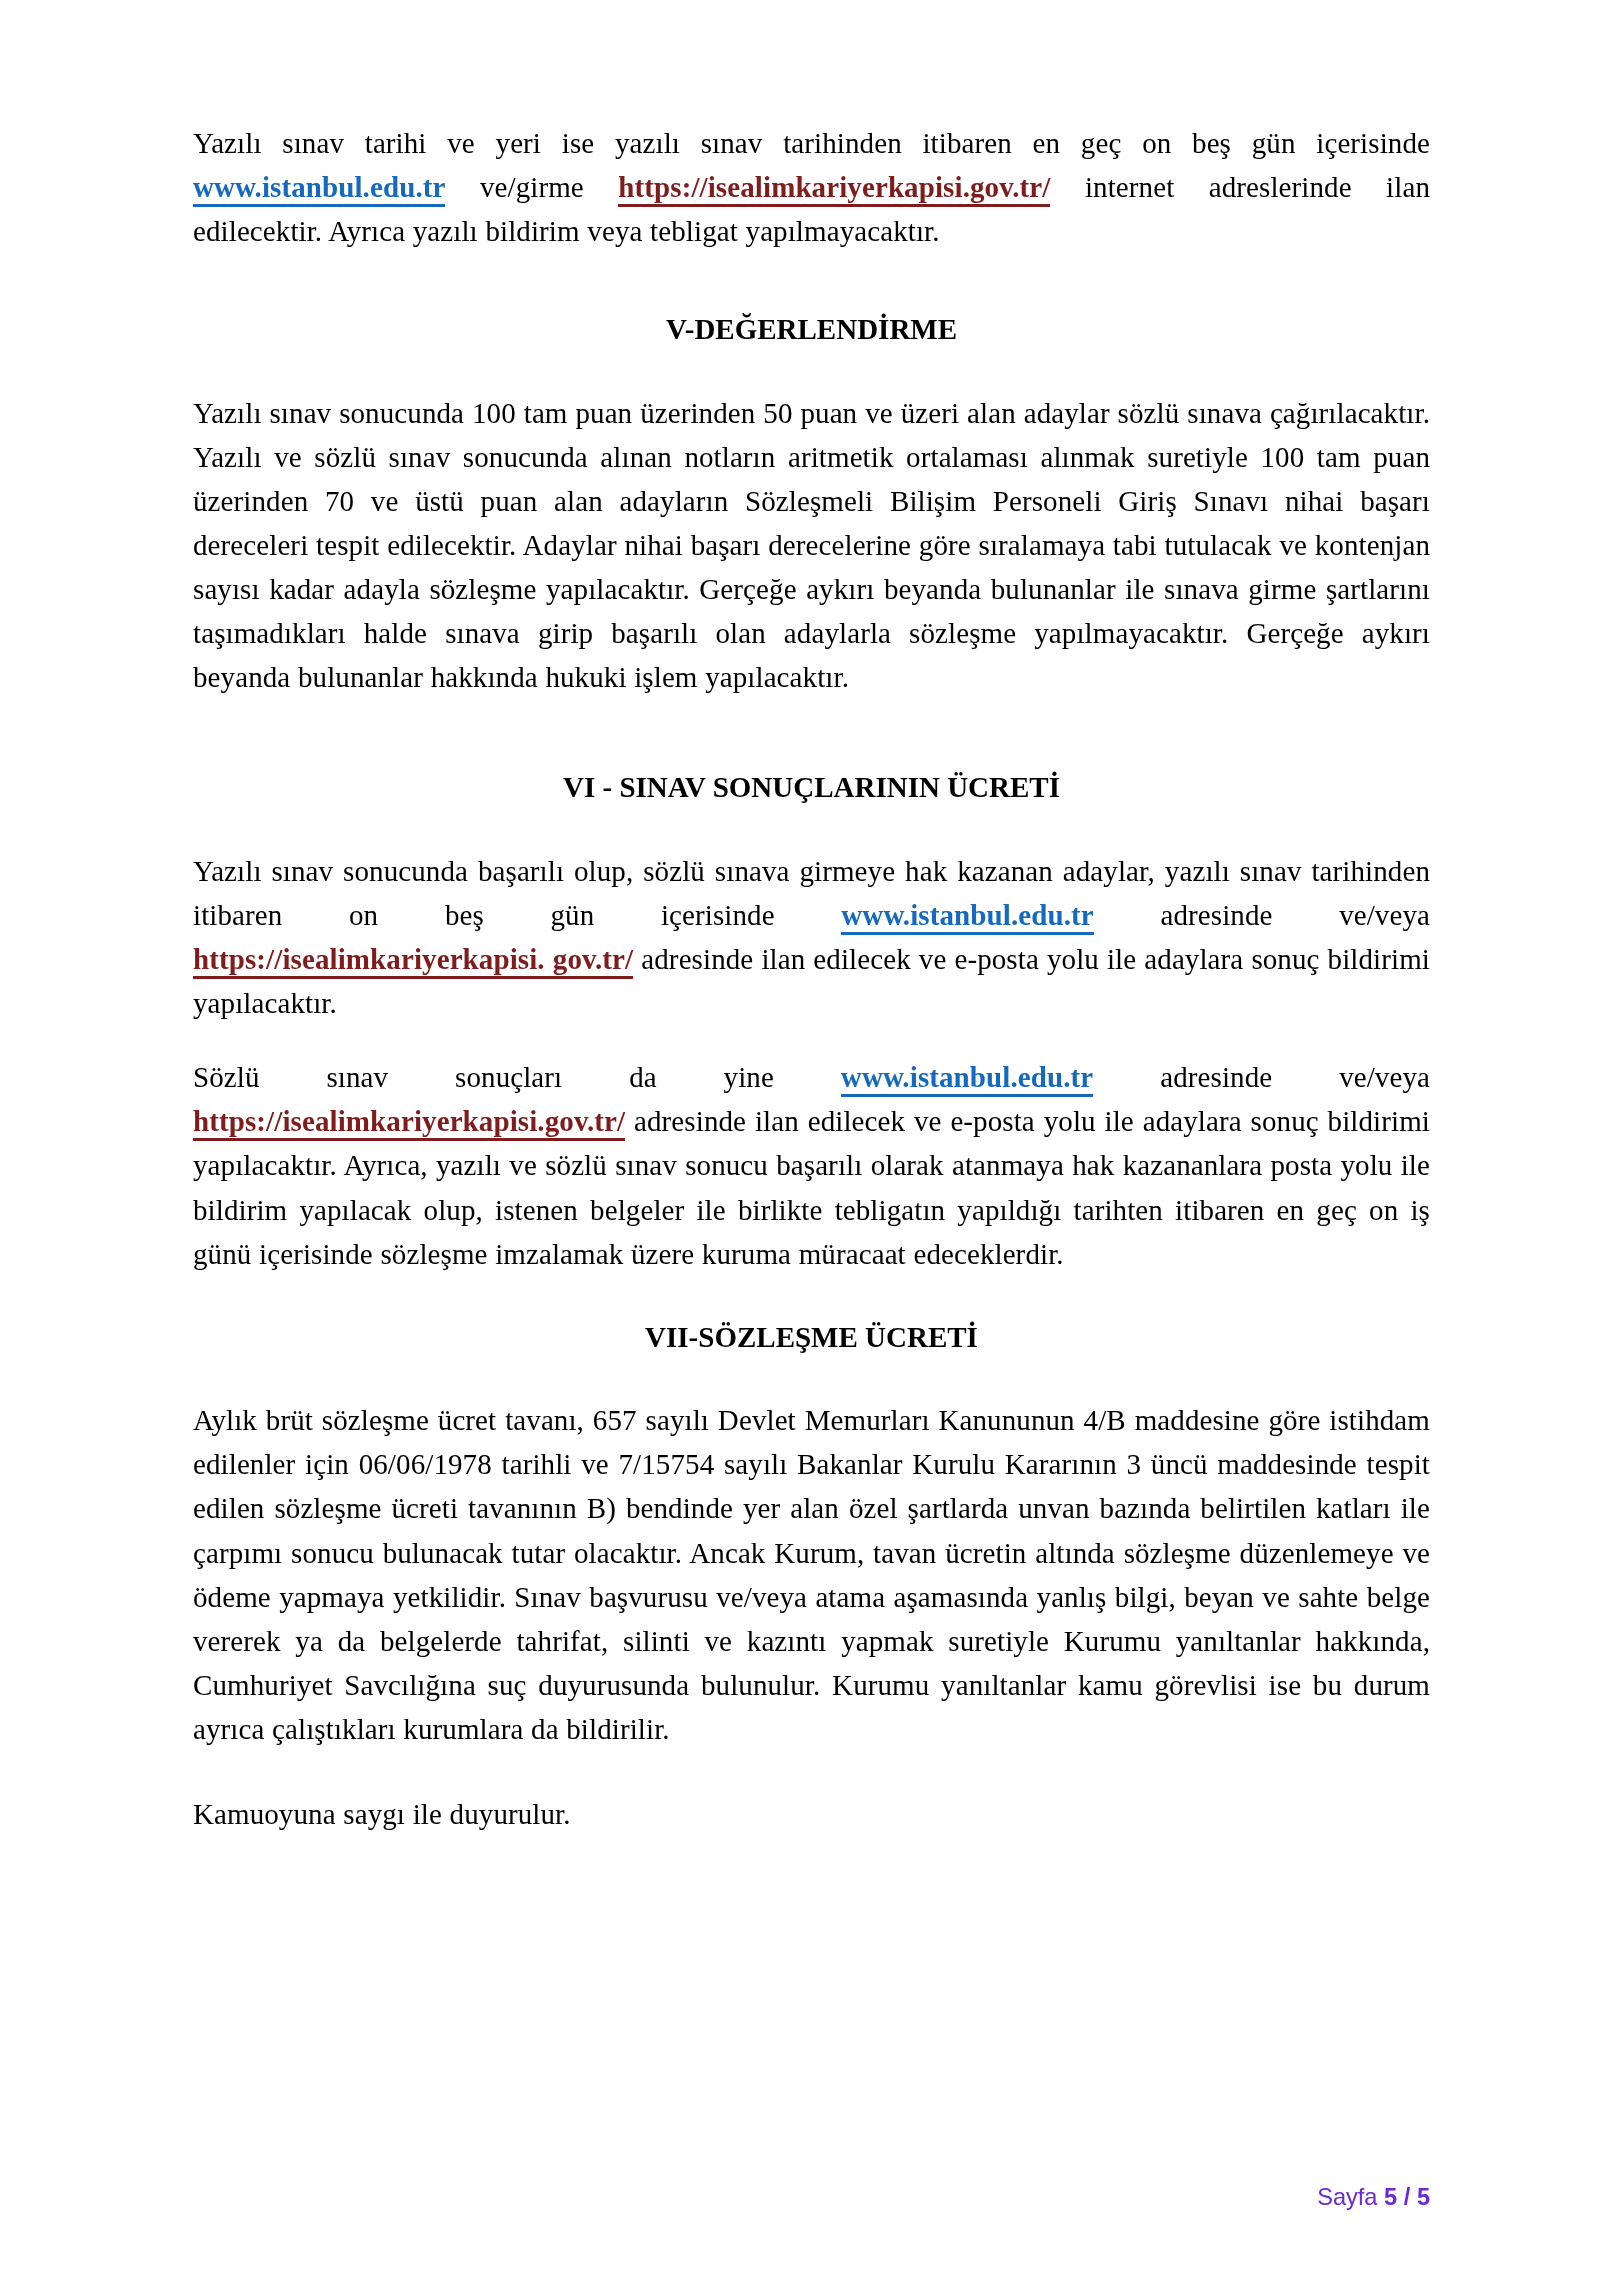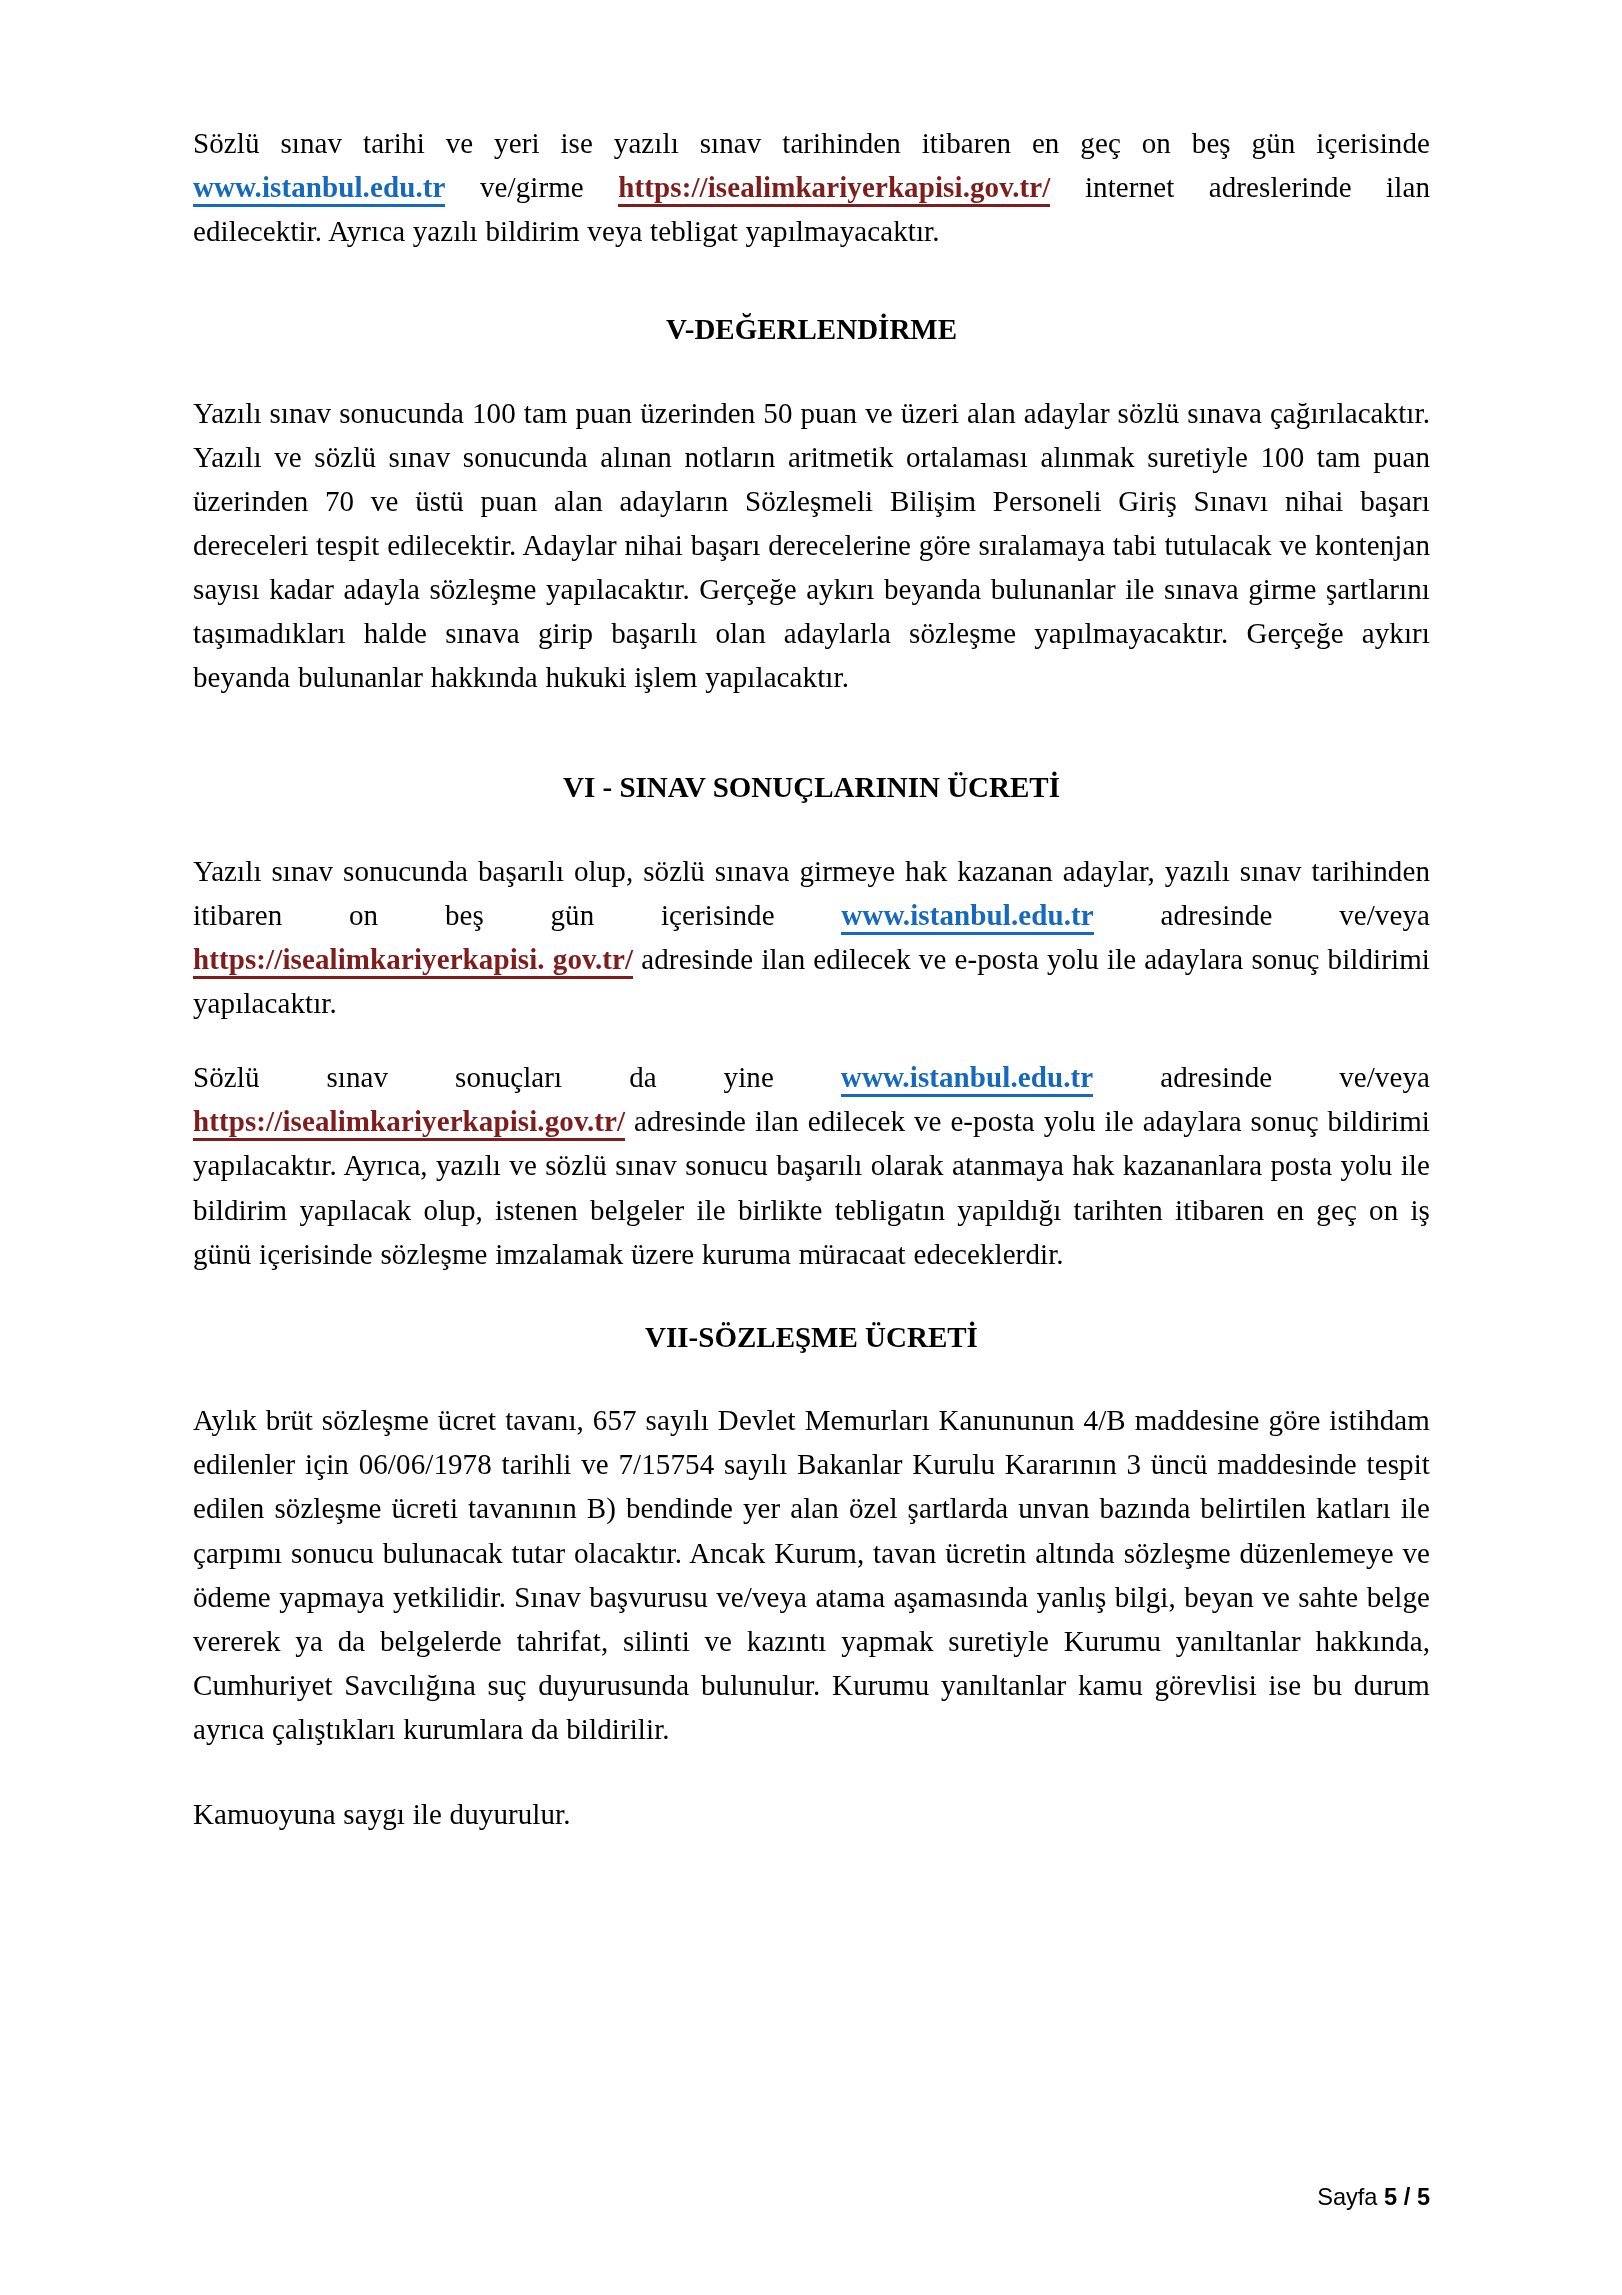--- a/index.html
+++ b/index.html
@@ -65,34 +65,34 @@
     color: #7f1d1d;
   }
 
   .footer {
     position: absolute;
     right: 192px;
     bottom: 84px;
     font-family: "Liberation Sans", "DejaVu Sans", sans-serif;
     font-size: 23.6px;
     line-height: 1.2;
-    color: #000000;
+    color: #6d28d9;
     white-space: nowrap;
   }
   .footer .pg-num {
     font-weight: bold;
   }
 </style>
 </head>
 <body>
 
 <div class="page">
   <div class="content">
 
-    <p class="para"><span>Sözlü sınav tarihi ve yeri ise yazılı sınav tarihinden itibaren en geç on beş gün içerisinde </span><a class="link link-istanbul" href="#">www.istanbul.edu.tr</a><span> ve/girme </span><a class="link link-isealim" href="#">https://isealimkariyerkapisi.gov.tr/</a><span> internet adreslerinde ilan edilecektir. Ayrıca yazılı bildirim veya tebligat yapılmayacaktır.</span></p>
+    <p class="para"><span>Yazılı sınav tarihi ve yeri ise yazılı sınav tarihinden itibaren en geç on beş gün içerisinde </span><a class="link link-istanbul" href="#">www.istanbul.edu.tr</a><span> ve/girme </span><a class="link link-isealim" href="#">https://isealimkariyerkapisi.gov.tr/</a><span> internet adreslerinde ilan edilecektir. Ayrıca yazılı bildirim veya tebligat yapılmayacaktır.</span></p>
 
     <div class="gap-lg"></div>
 
     <h2 class="heading">V-DEĞERLENDİRME</h2>
 
     <div class="gap-md"></div>
 
     <p class="para">Yazılı sınav sonucunda 100 tam puan üzerinden 50 puan ve üzeri alan adaylar sözlü sınava çağırılacaktır. Yazılı ve sözlü sınav sonucunda alınan notların aritmetik ortalaması alınmak suretiyle 100 tam puan üzerinden 70 ve üstü puan alan adayların Sözleşmeli Bilişim Personeli Giriş Sınavı nihai başarı dereceleri tespit edilecektir. Adaylar nihai başarı derecelerine göre sıralamaya tabi tutulacak ve kontenjan sayısı kadar adayla sözleşme yapılacaktır. Gerçeğe aykırı beyanda bulunanlar ile sınava girme şartlarını taşımadıkları halde sınava girip başarılı olan adaylarla sözleşme yapılmayacaktır. Gerçeğe aykırı beyanda bulunanlar hakkında hukuki işlem yapılacaktır.</p>
 
     <div class="gap-xl"></div>

